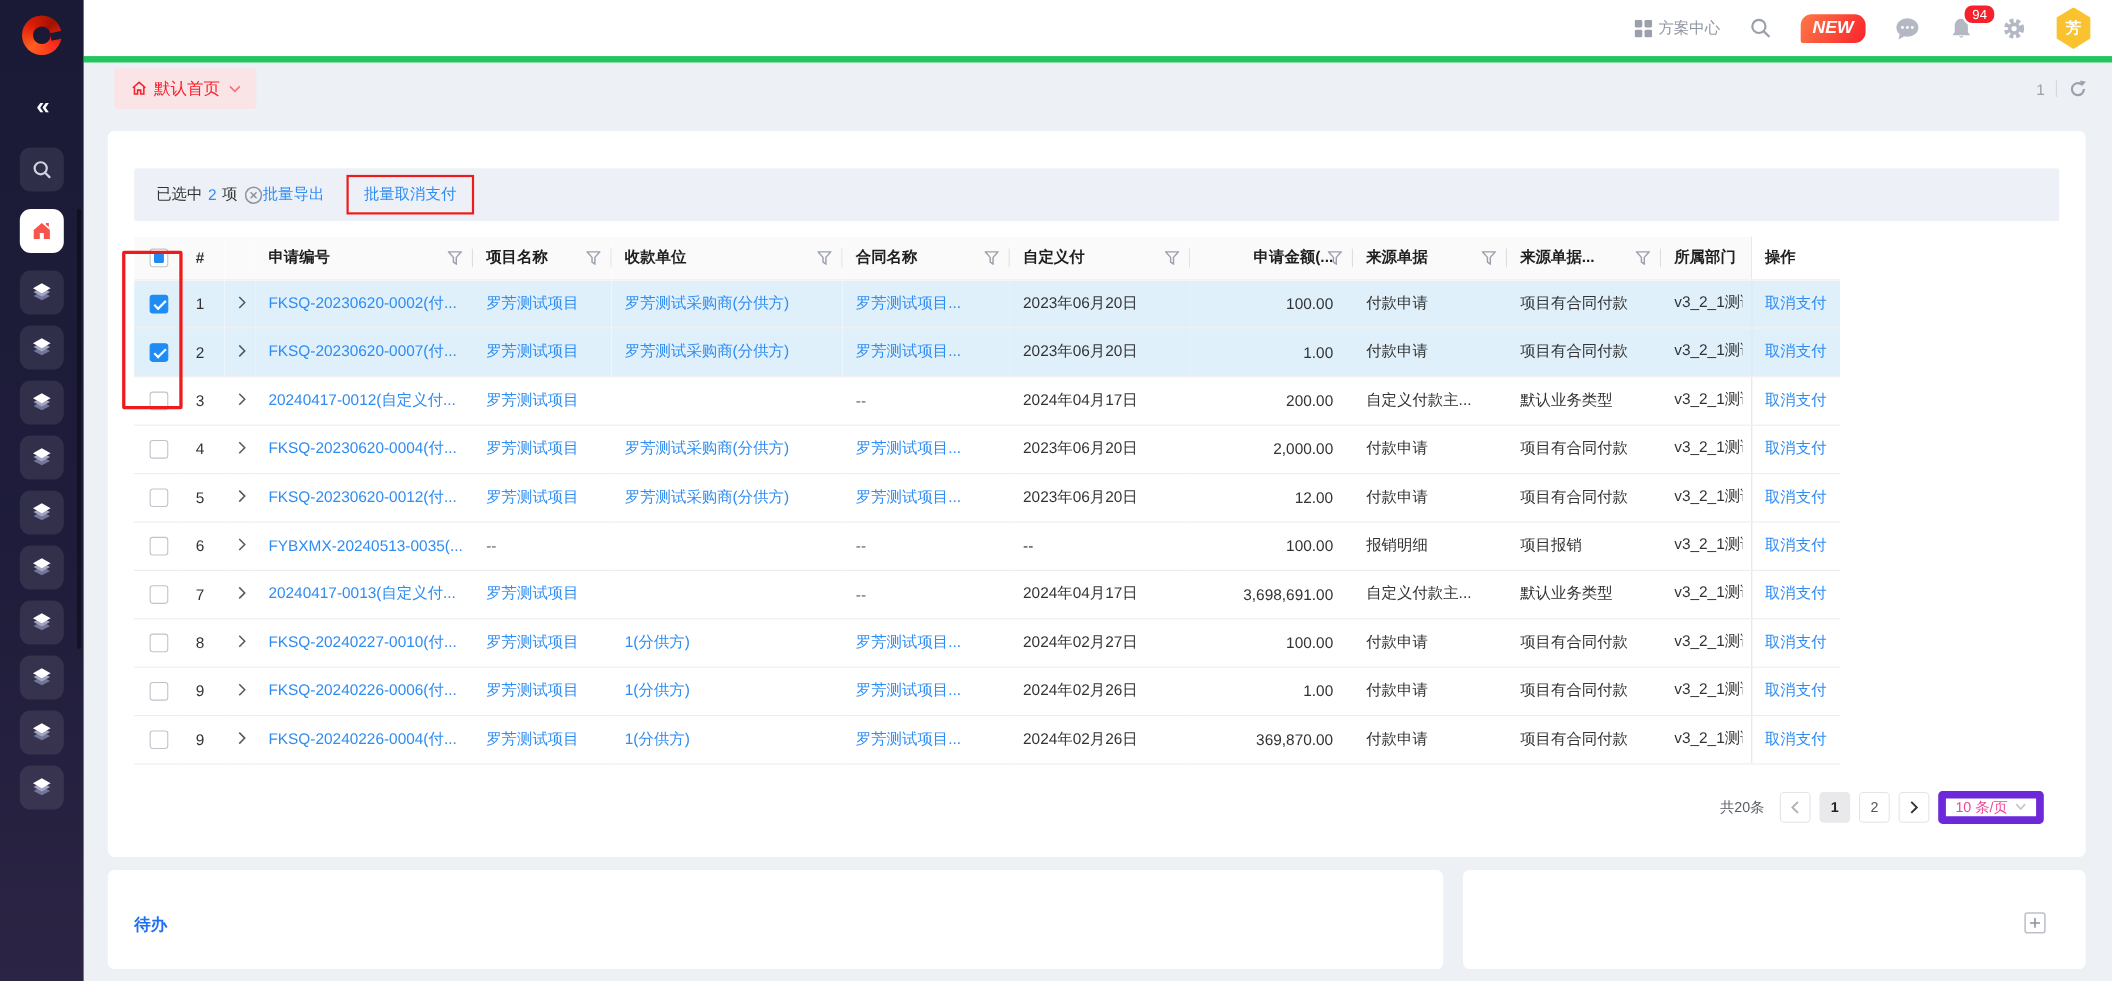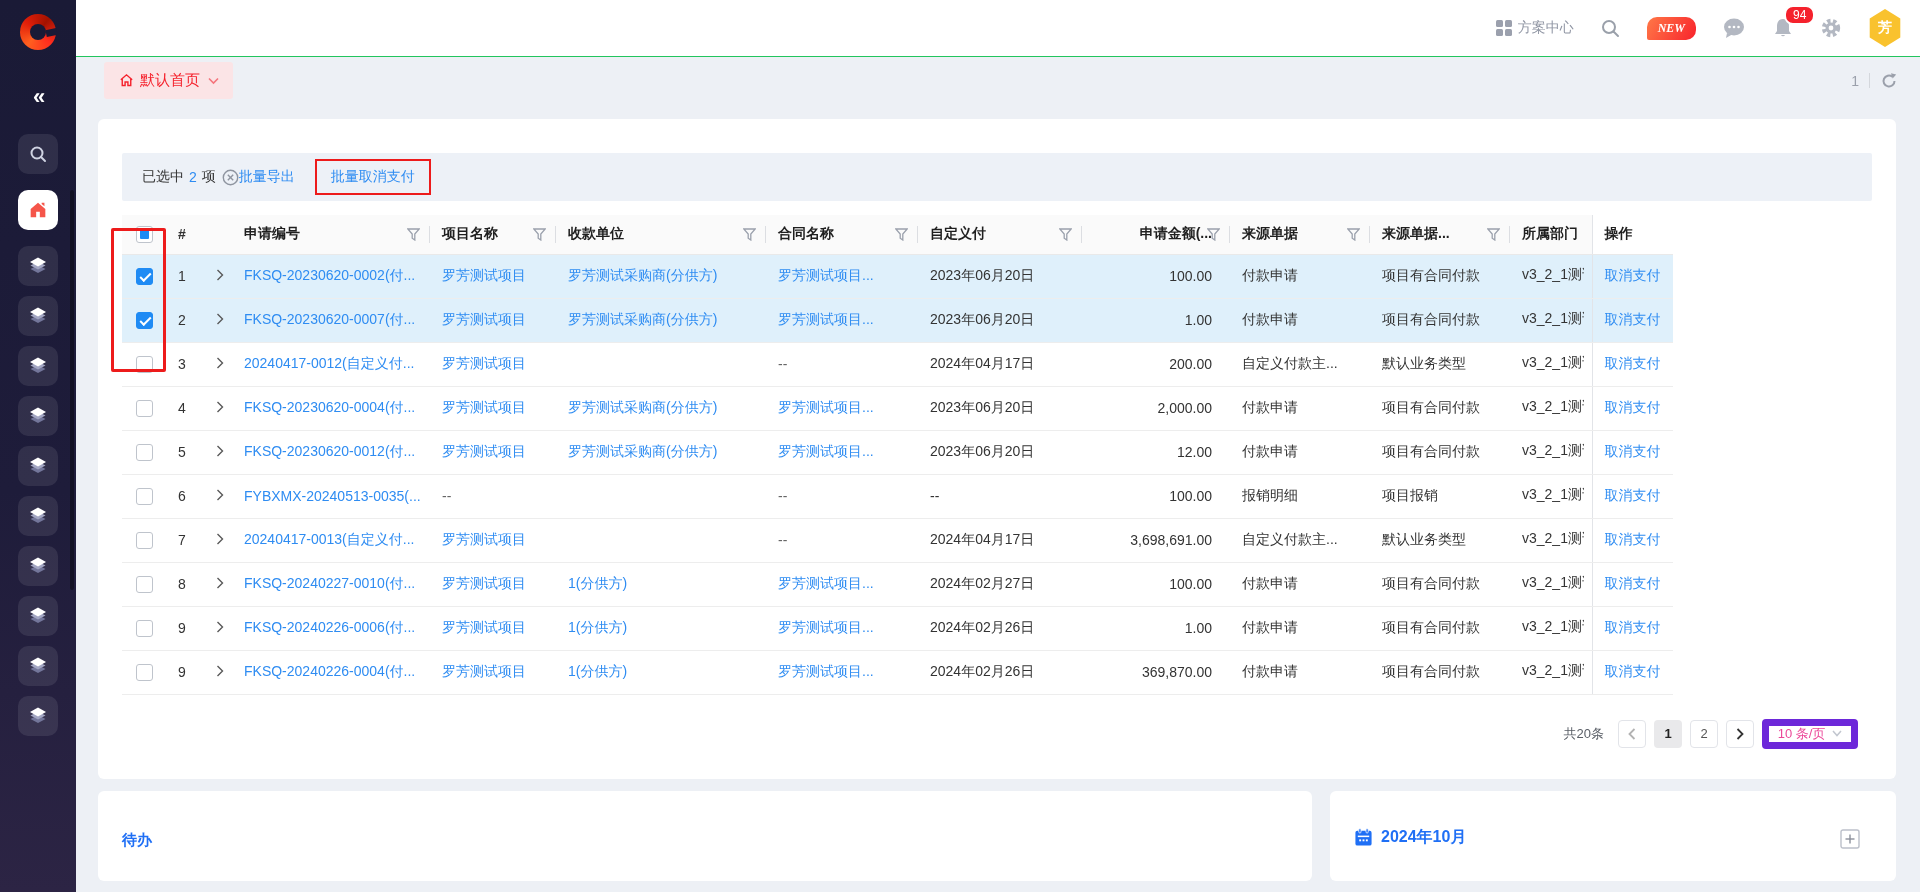--- a/index.html
+++ b/index.html
@@ -25,24 +25,24 @@
   .side-btn.home { background:#fff; margin-top:16px; }
   #sidebar-modules .side-btn:first-child { margin-top:16px; }
   .side-scrollbar { position:absolute; right:2px; top:190px; width:4px; height:400px;
                     background:rgba(0,0,0,.38); border-radius:2px; }
 
   
   .main { flex:1; display:flex; flex-direction:column; min-width:0; }
 
   
   .topbar { height:57px; background:#fff; display:flex; align-items:center; justify-content:flex-end;
-            gap:26px; padding-right:18px; border-bottom:1px solid #22c55e; }
+            gap:26px; padding-right:18px; border-bottom:6px solid #22c55e; }
   .scheme { display:flex; align-items:center; gap:6px; color:#8f95a3; font-size:14px; cursor:pointer; }
-  .new-badge { background:linear-gradient(120deg,#ff7847,#f8232c); color:#fff; font-size:12px;
-               font-weight:700; font-style:italic; padding:4px 11px; border-radius:10px 10px 10px 2px;font-family:Liberation Serif, serif; }
+  .new-badge { background:linear-gradient(120deg,#ff7847,#f8232c); color:#fff; font-size:16px;
+               font-weight:700; font-style:italic; padding:4px 11px; border-radius:10px 10px 10px 2px; }
   .bell-wrap { position:relative; cursor:pointer; }
   .count-badge { position:absolute; top:-12px; left:12px; background:#f5222d; color:#fff; font-size:12px;
                  padding:1px 7px; border-radius:9px; border:2px solid #fff; }
   .avatar { width:34px; height:38px; background:#f9c22e; color:#fff; font-size:14px; font-weight:700;
             display:flex; align-items:center; justify-content:center;
             clip-path:polygon(50% 0,95% 25%,95% 75%,50% 100%,5% 75%,5% 25%); cursor:pointer; }
   .tb-icon { cursor:pointer; display:flex; }
 
   
   .tabbar { height:47px; background:#edf0f5; display:flex; align-items:center; padding:0 22px 0 28px; }
@@ -601,34 +601,20 @@
             </svg>
         </div>
       </div>
     </div>
 
     <div class="bottom-row">
       <div class="card todo-card">
         <span class="todo-title">待办</span>
       </div>
       <div class="card cal-card">
-        <div class="cal-head">
-          <span style="display:flex">
-            <svg width="19" height="19" viewBox="0 0 20 20">
-                <rect x="1.5" y="3" width="17" height="15.5" rx="2" fill="#1f6ff5"></rect>
-                <rect x="5" y="0.8" width="2.4" height="4.4" rx="1" fill="#1f6ff5" stroke="#fff" stroke-width="0.8"></rect>
-                <rect x="12.6" y="0.8" width="2.4" height="4.4" rx="1" fill="#1f6ff5" stroke="#fff" stroke-width="0.8"></rect>
-                <rect x="4" y="8" width="12" height="1.6" fill="#fff"></rect>
-                <rect x="5.5" y="12" width="2" height="2" fill="#fff"></rect>
-                <rect x="9" y="12" width="2" height="2" fill="#fff"></rect>
-                <rect x="12.5" y="12" width="2" height="2" fill="#fff"></rect>
-              </svg>
-          </span>
-          <span>2024年10月</span>
-        </div>
         <span class="plus-box">
           <svg width="20" height="20" viewBox="0 0 20 20">
               <rect x="1" y="1" width="18" height="18" rx="2" fill="#fff" stroke="#bcc0ca" stroke-width="1.4"></rect>
               <line x1="10" y1="5.5" x2="10" y2="14.5" stroke="#8b909b" stroke-width="1.4"></line>
               <line x1="5.5" y1="10" x2="14.5" y2="10" stroke="#8b909b" stroke-width="1.4"></line>
             </svg>
         </span>
       </div>
     </div>
   </div>

